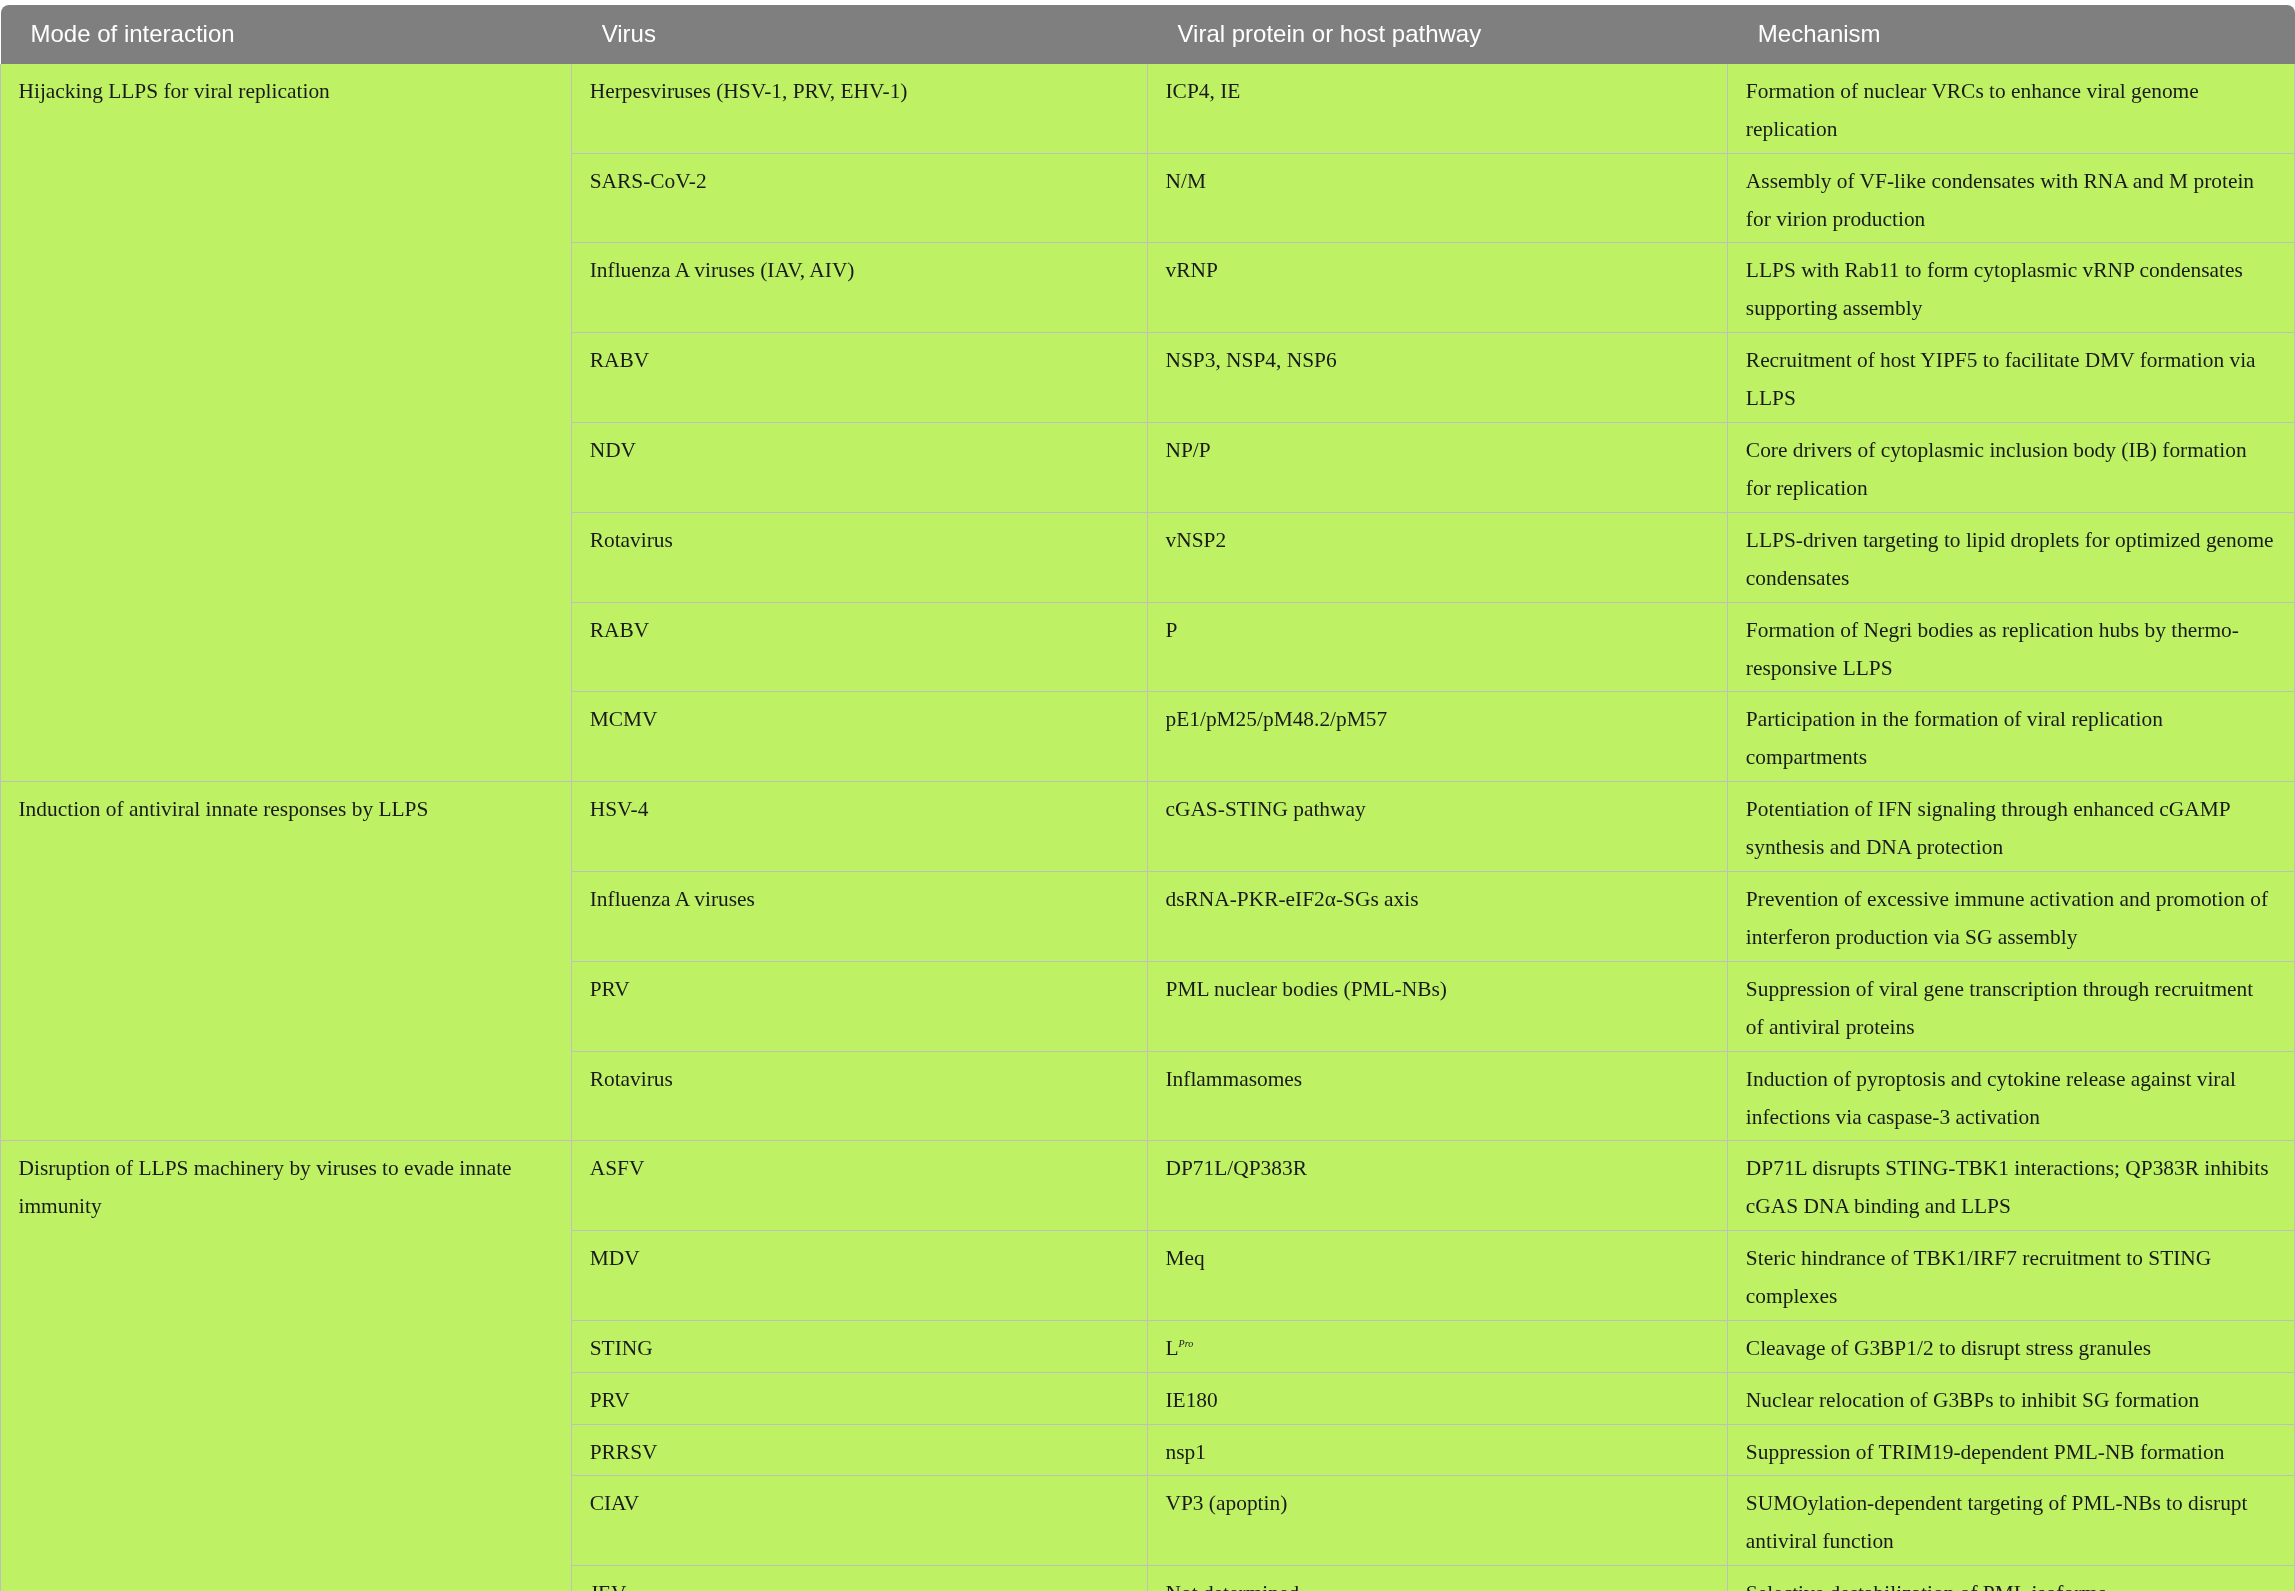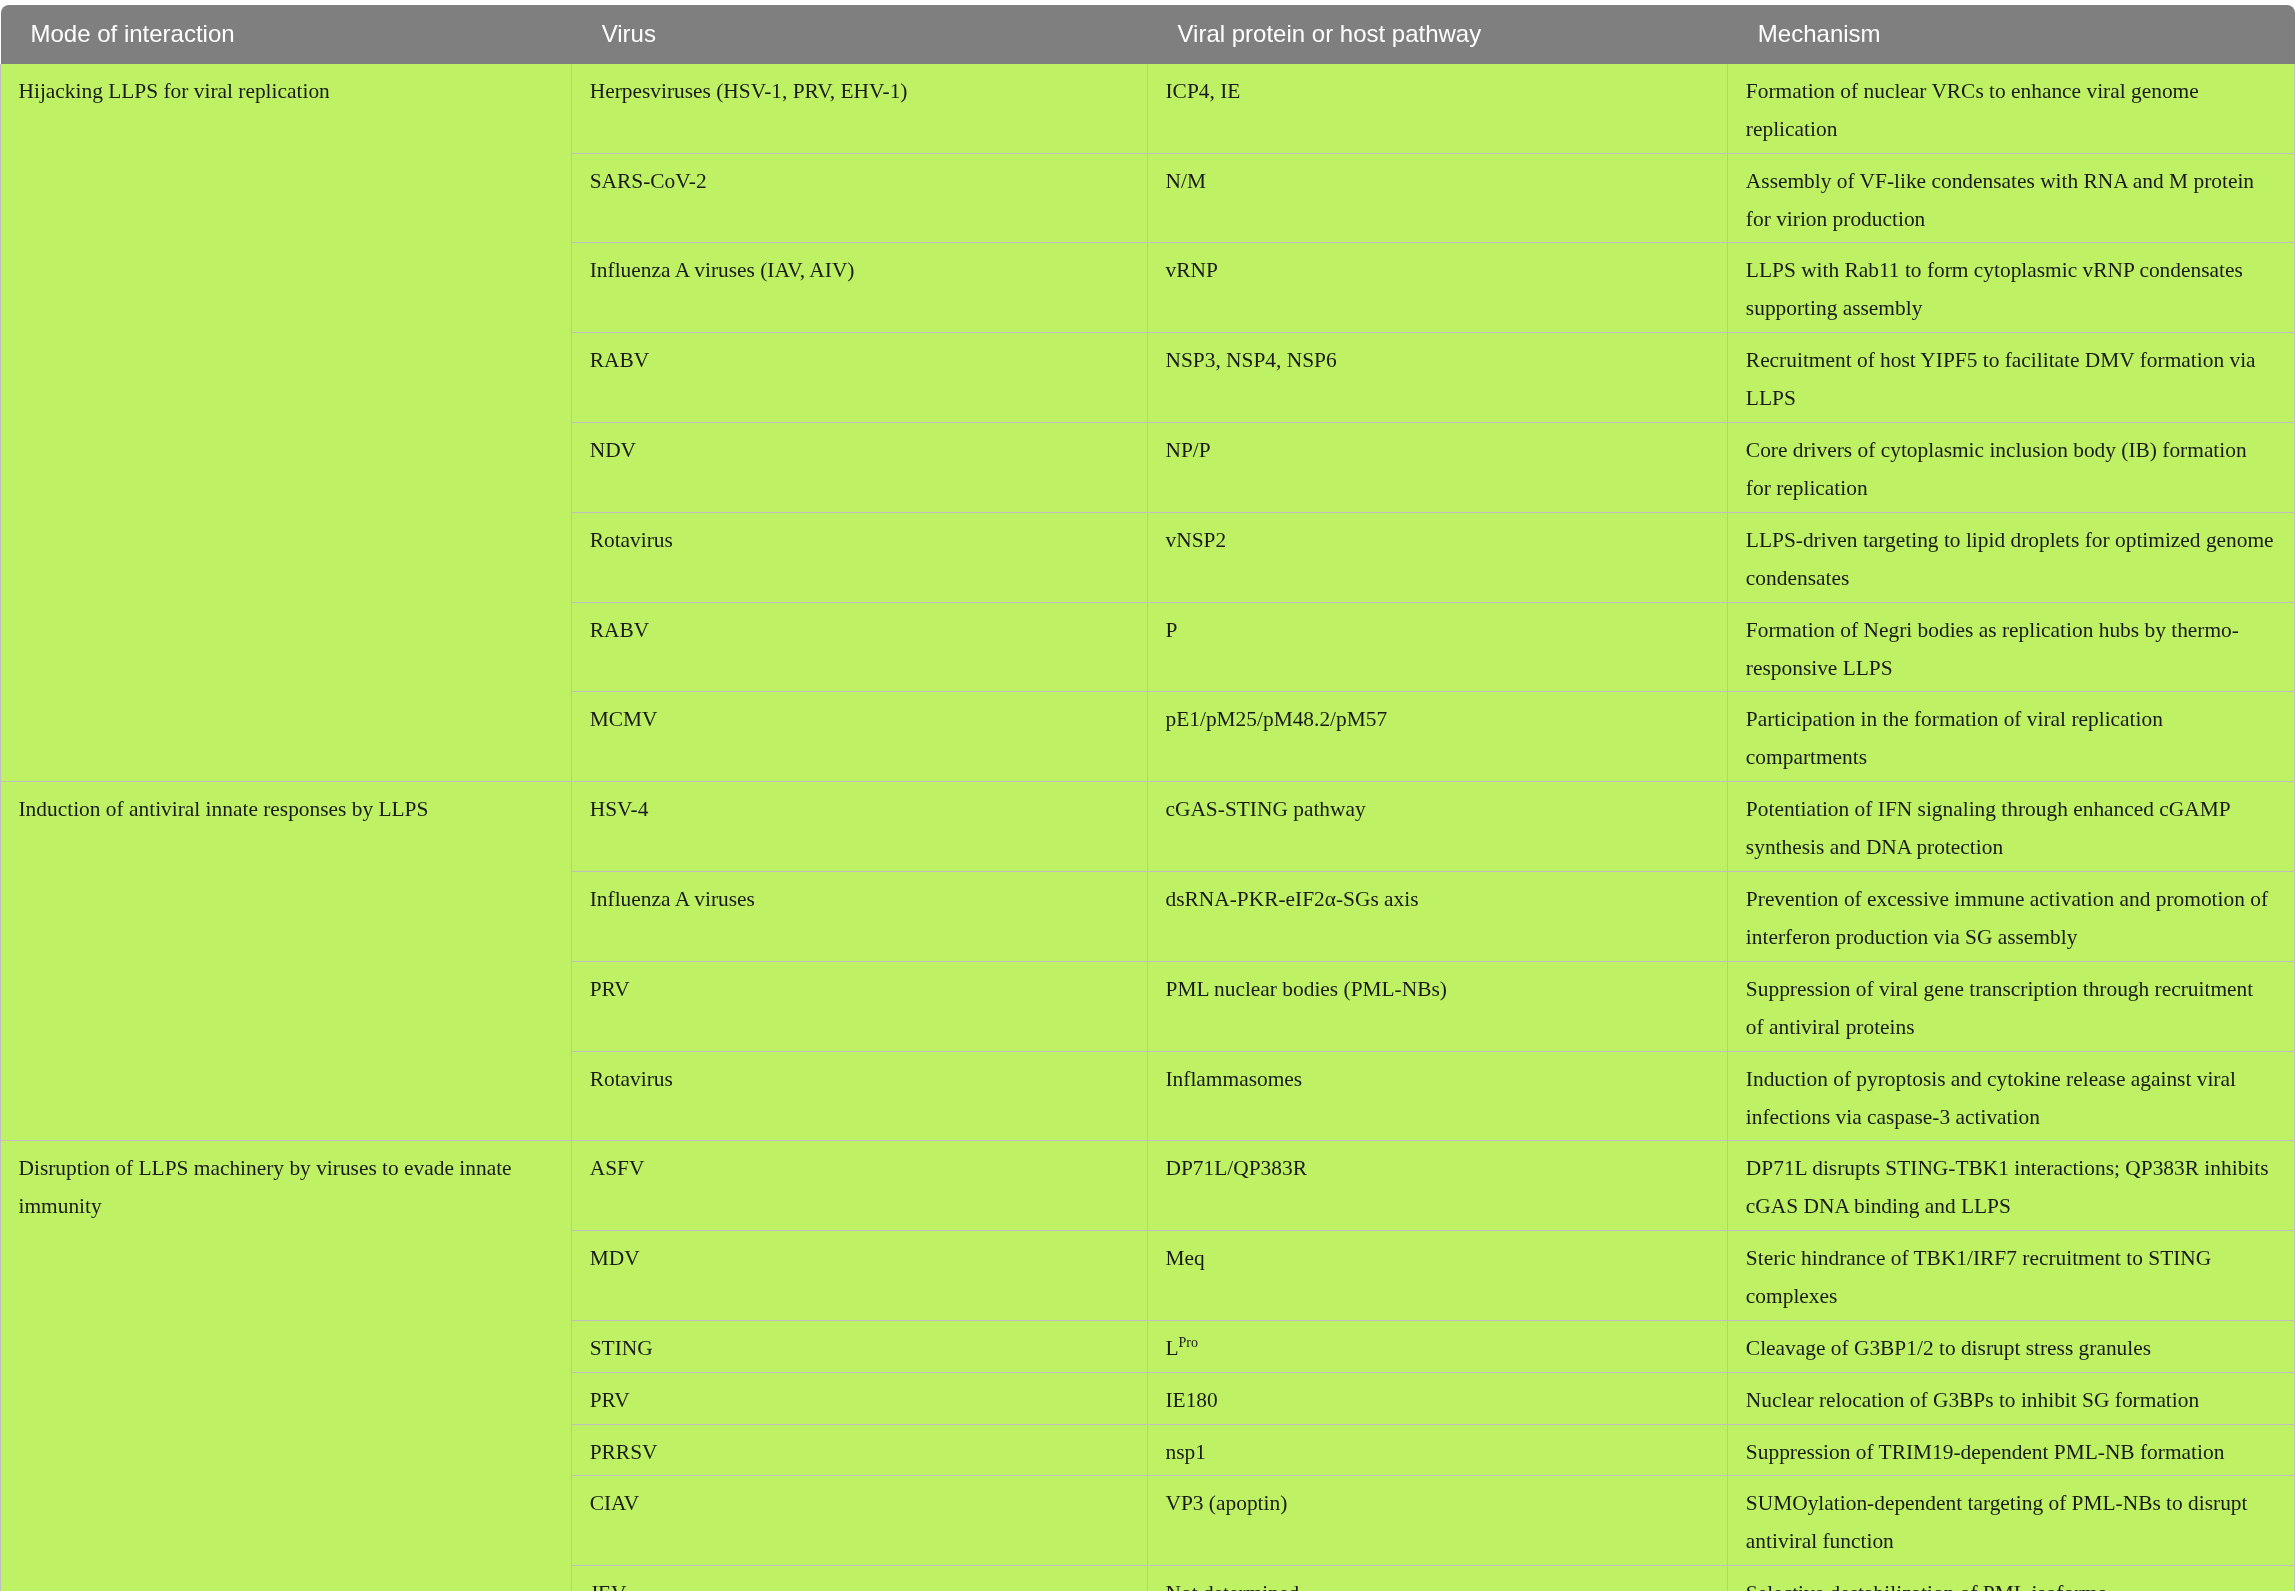--- a/index.html
+++ b/index.html
@@ -43,23 +43,24 @@
     padding: 8px 19px 4.8px 17.5px;
     border: 0.8px solid #bfbfbf;
     background: #bef264;
     word-wrap: break-word;
   }
   tbody td.mode-cell {
     border-left: 0.8px solid #bfbfbf;
   }
   tbody tr:first-child td { border-top: none; }
   sup {
-    font-size: 14px;
+    font-size: 10px;
     line-height: 0;
     vertical-align: super;
+    font-style: italic;
   }
 </style>
 </head>
 <body>
 
 <div class="table-wrap">
   <table>
     <colgroup>
       <col class="c1">
         <col class="c2">

